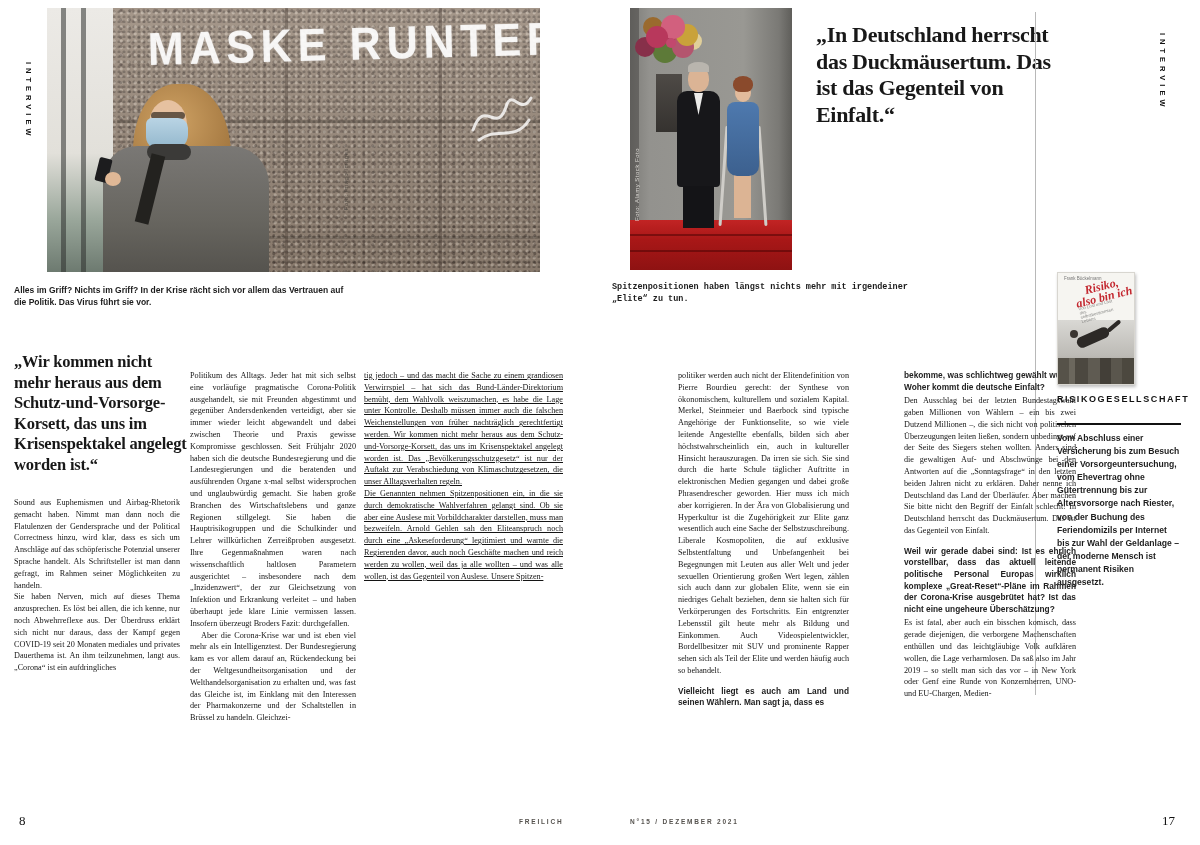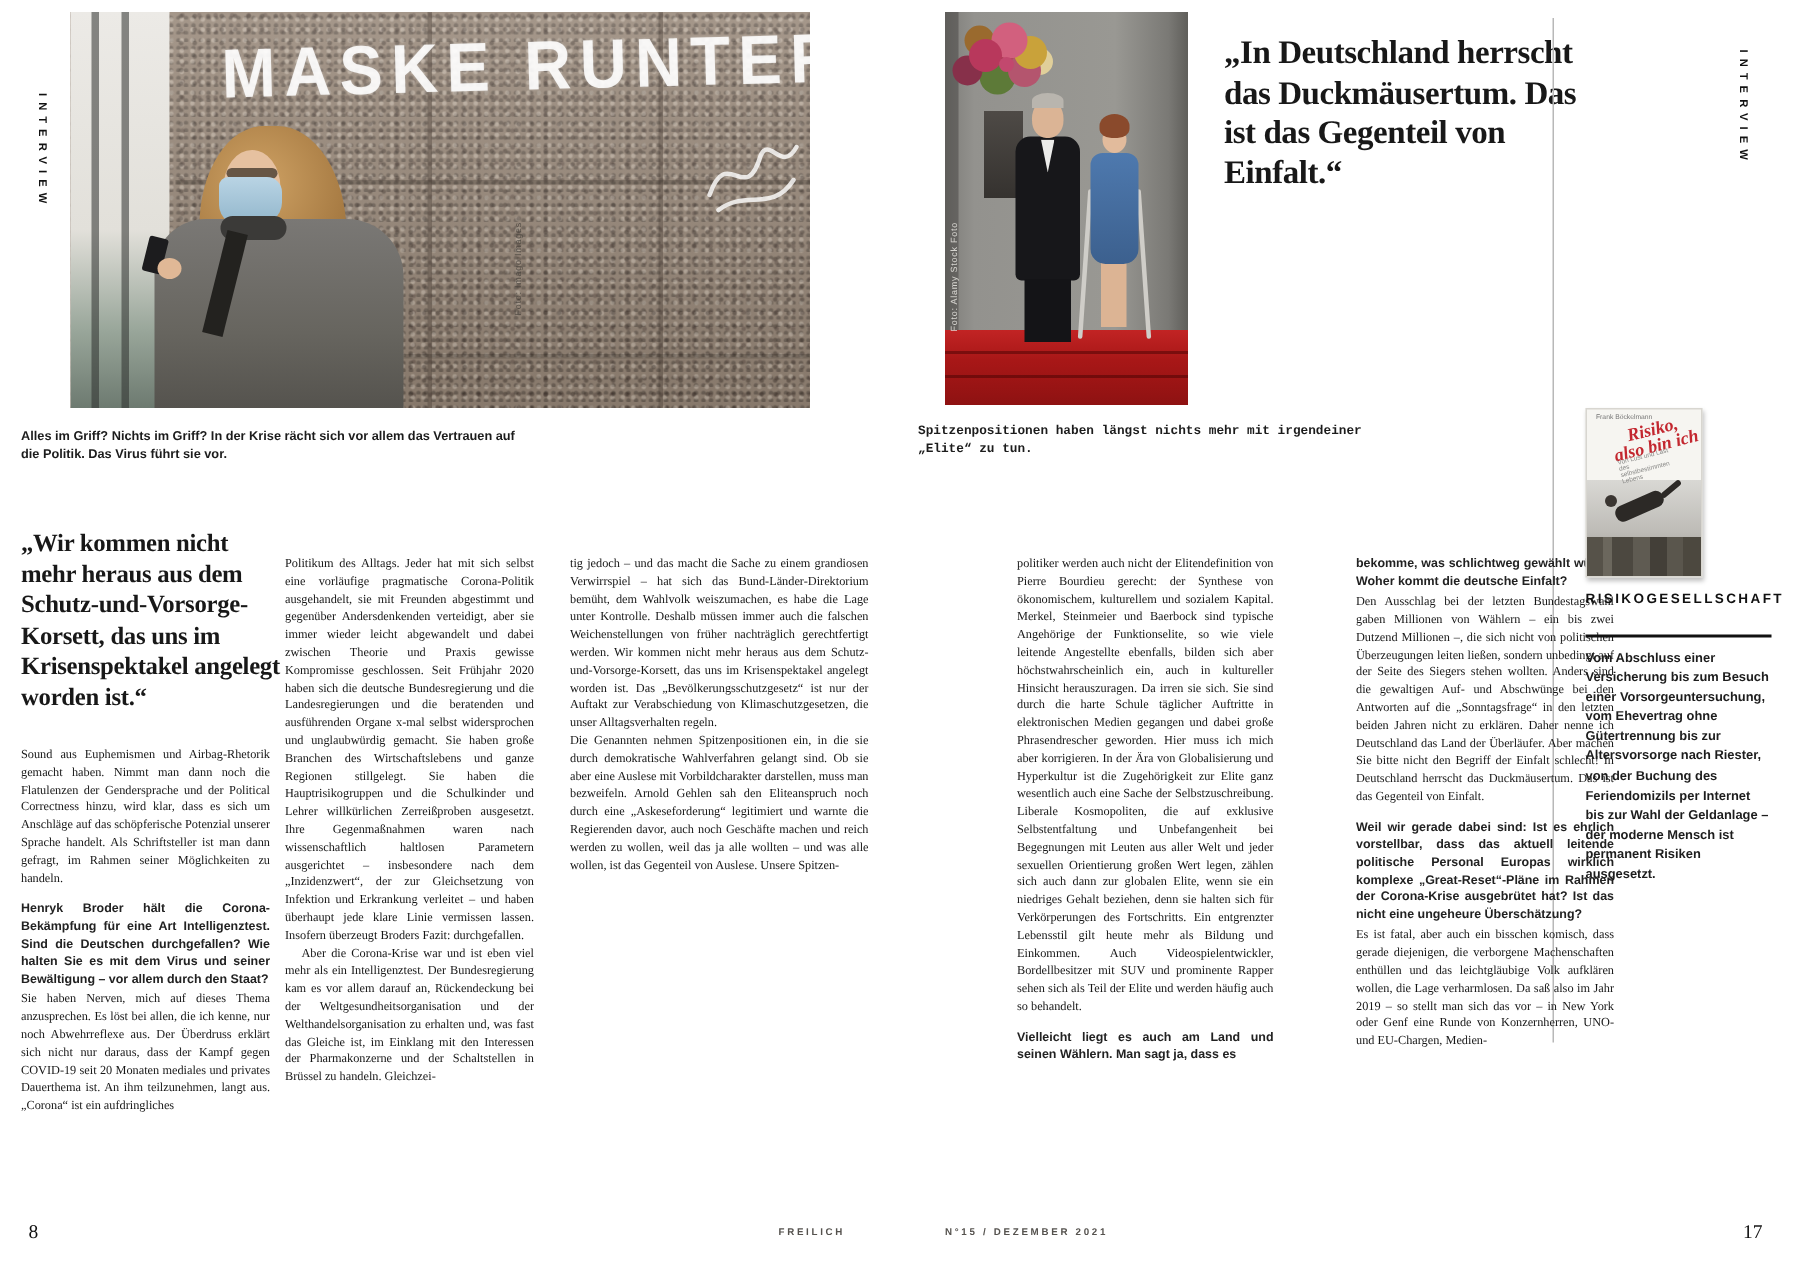--- a/index.html
+++ b/index.html
@@ -91,21 +91,21 @@
 
   
   .col{position:absolute;overflow:hidden;text-align:justify;}
   .col p{margin:0;}
   .col p.serif{font-family:"Liberation Serif",serif;font-size:8.2px;line-height:11.8px;color:#161616;}
   .col p.serif.indent{text-indent:11px;}
   .col p.question{font-weight:bold;font-size:8.3px;line-height:11.6px;color:#222;margin:9px 0 2px 0;}
   .col p:first-child{margin-top:0;}
   #col1{left:14px;top:497px;width:166px;height:308px;}
   #col2{left:190px;top:370px;width:166px;height:436px;}
-  #col3{left:380px;top:370px;width:199px;height:436px;}
+  #col3{left:364px;top:370px;width:199px;height:436px;text-decoration:underline;}
   #col4{left:678px;top:370px;width:171px;height:436px;}
   #col5{left:904px;top:370px;width:172px;height:436px;}
 
   .vrule{position:absolute;left:1035px;top:12px;width:1px;height:683px;background:#b8b8b8;}
 
   
   .book-cover{position:absolute;left:1057px;top:272px;width:78px;height:113px;background:#f6f5f1;
     border:1px solid #d8d6d0;box-shadow:1px 2px 3px rgba(0,0,0,.25);overflow:hidden;}
   .bc-author{position:absolute;left:6px;top:3px;font-size:6px;transform:scale(.75);transform-origin:left top;color:#777;}
   .bc-title{position:absolute;left:14px;top:8px;width:62px;text-align:center;
@@ -190,21 +190,20 @@
 </div>
 <div class="caption caption-right" data-name="right-photo-caption">Spitzenpositionen haben längst nichts mehr mit irgendeiner „Elite“ zu tun.</div>
 
 <div class="pullquote pq-left" data-name="pull-quote-left">„Wir kommen nicht mehr heraus aus dem Schutz-und-Vorsorge-Korsett, das uns im Krisenspektakel angelegt worden ist.“</div>
 <div class="pullquote pq-right" data-name="pull-quote-right">„In Deutschland herrscht das Duckmäusertum. Das ist das Gegenteil von Einfalt.“</div>
 
 <div class="vrule" data-name="sidebar-divider-rule"></div>
 
 <div class="col" id="col1" data-name="article-column-1">
     <p class="serif" data-name="article-paragraph">Sound aus Euphemismen und Airbag-Rhetorik gemacht haben. Nimmt man dann noch die Flatulenzen der Gendersprache und der Political Correctness hinzu, wird klar, dass es sich um Anschläge auf das schöpferische Potenzial unserer Sprache handelt. Als Schriftsteller ist man dann gefragt, im Rahmen seiner Möglichkeiten zu handeln.</p>
-    <p class="question" data-name="interview-question">Henryk Broder hält die Corona-Bekämpfung für eine Art Intelligenztest. Sind die Deutschen durchgefallen? Wie halten Sie es mit dem Virus und seiner Bewältigung – vor allem durch den Staat?</p>
     <p class="serif" data-name="article-paragraph">Sie haben Nerven, mich auf dieses Thema anzusprechen. Es löst bei allen, die ich kenne, nur noch Abwehrreflexe aus. Der Überdruss erklärt sich nicht nur daraus, dass der Kampf gegen COVID-19 seit 20 Monaten mediales und privates Dauerthema ist. An ihm teilzunehmen, langt aus. „Corona“ ist ein aufdringliches</p>
   </div>
 <div class="col" id="col2" data-name="article-column-2">
     <p class="serif" data-name="article-paragraph">Politikum des Alltags. Jeder hat mit sich selbst eine vorläufige pragmatische Corona-Politik ausgehandelt, sie mit Freunden abgestimmt und gegenüber Andersdenkenden verteidigt, aber sie immer wieder leicht abgewandelt und dabei zwischen Theorie und Praxis gewisse Kompromisse geschlossen. Seit Frühjahr 2020 haben sich die deutsche Bundesregierung und die Landesregierungen und die beratenden und ausführenden Organe x-mal selbst widersprochen und unglaubwürdig gemacht. Sie haben große Branchen des Wirtschaftslebens und ganze Regionen stillgelegt. Sie haben die Hauptrisikogruppen und die Schulkinder und Lehrer willkürlichen Zerreißproben ausgesetzt. Ihre Gegenmaßnahmen waren nach wissenschaftlich haltlosen Parametern ausgerichtet – insbesondere nach dem „Inzidenzwert“, der zur Gleichsetzung von Infektion und Erkrankung verleitet – und haben überhaupt jede klare Linie vermissen lassen. Insofern überzeugt Broders Fazit: durchgefallen.</p>
     <p class="serif indent" data-name="article-paragraph">Aber die Corona-Krise war und ist eben viel mehr als ein Intelligenztest. Der Bundesregierung kam es vor allem darauf an, Rückendeckung bei der Weltgesundheitsorganisation und der Welthandelsorganisation zu erhalten und, was fast das Gleiche ist, im Einklang mit den Interessen der Pharmakonzerne und der Schaltstellen in Brüssel zu handeln. Gleichzei-</p>
   </div>
 <div class="col" id="col3" data-name="article-column-3">
     <p class="serif" data-name="article-paragraph">tig jedoch – und das macht die Sache zu einem grandiosen Verwirrspiel – hat sich das Bund-Länder-Direktorium bemüht, dem Wahlvolk weiszumachen, es habe die Lage unter Kontrolle. Deshalb müssen immer auch die falschen Weichenstellungen von früher nachträglich gerechtfertigt werden. Wir kommen nicht mehr heraus aus dem Schutz-und-Vorsorge-Korsett, das uns im Krisenspektakel angelegt worden ist. Das „Bevölkerungsschutzgesetz“ ist nur der Auftakt zur Verabschiedung von Klimaschutzgesetzen, die unser Alltagsverhalten regeln.</p>
     <p class="serif" data-name="article-paragraph">Die Genannten nehmen Spitzenpositionen ein, in die sie durch demokratische Wahlverfahren gelangt sind. Ob sie aber eine Auslese mit Vorbildcharakter darstellen, muss man bezweifeln. Arnold Gehlen sah den Eliteanspruch noch durch eine „Askeseforderung“ legitimiert und warnte die Regierenden davor, auch noch Geschäfte machen und reich werden zu wollen, weil das ja alle wollten – und was alle wollen, ist das Gegenteil von Auslese. Unsere Spitzen-</p>
   </div>

